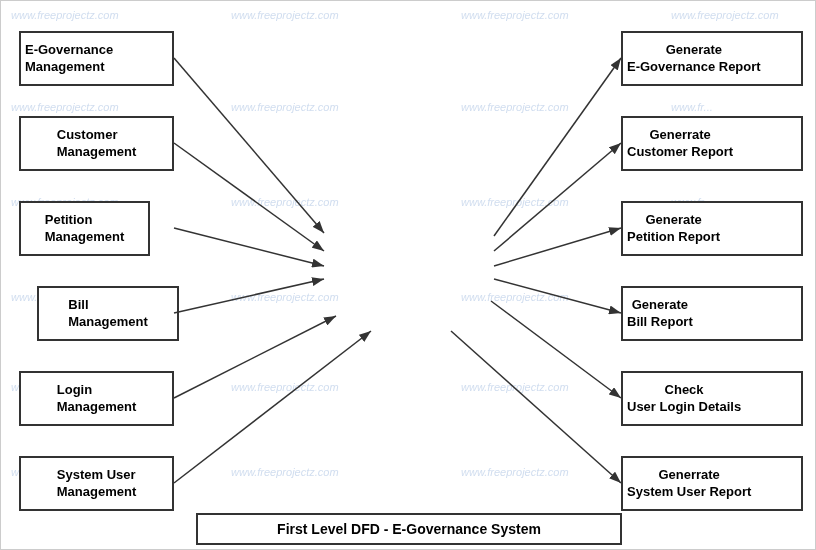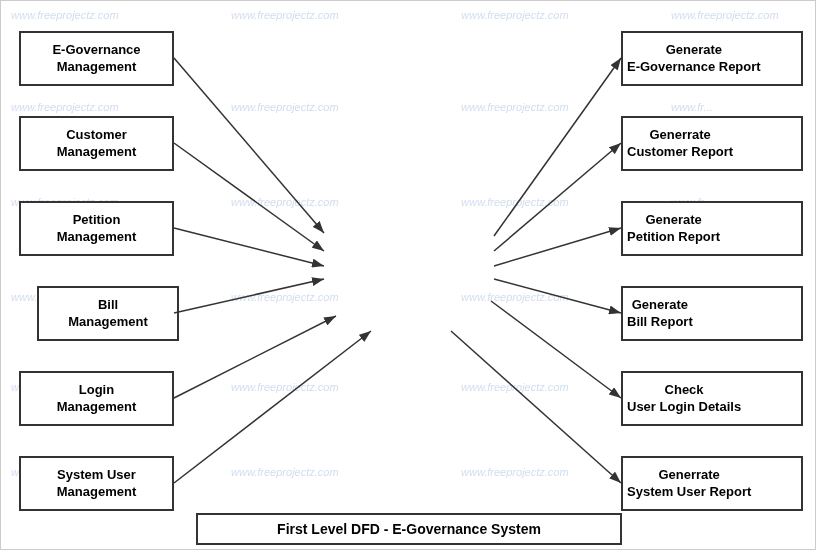--- a/index.html
+++ b/index.html
@@ -25,21 +25,21 @@
       font-size: 11px;
       pointer-events: none;
       white-space: nowrap;
       font-style: italic;
     }
     
     .left-box {
       position: absolute;
       border: 2px solid #333;
       background: #fff;
-      text-align: center;
+      text-align: left;
       font-size: 13px;
       font-weight: bold;
       display: flex;
       align-items: center;
       justify-content: center;
       line-height: 1.3;
       padding: 4px;
     }
     
     .right-box {
@@ -126,21 +126,21 @@
   <div class="watermark" style="top:465px;left:460px;">www.freeprojectz.com</div>
   <div class="watermark" style="top:465px;left:670px;">www.fr...</div>
 
   <div class="left-box" style="left:18px;top:30px;width:155px;height:55px;">
     <span>E-Governance
 Management</span>
   </div>
   <div class="left-box" style="left:18px;top:115px;width:155px;height:55px;">
     <span>Customer<br>Management</span>
   </div>
-  <div class="left-box" style="left:18px;top:200px;width:155px;height:55px;">
+  <div class="left-box" style="left:18px;top:200px;width:131px;height:55px;">
     <span>Petition<br>Management</span>
   </div>
   <div class="left-box" style="left:36px;top:285px;width:142px;height:55px;">
     <span>Bill<br>Management</span>
   </div>
   <div class="left-box" style="left:18px;top:370px;width:155px;height:55px;">
     <span>Login<br>Management</span>
   </div>
   <div class="left-box" style="left:18px;top:455px;width:155px;height:55px;">
     <span>System User<br>Management</span>

